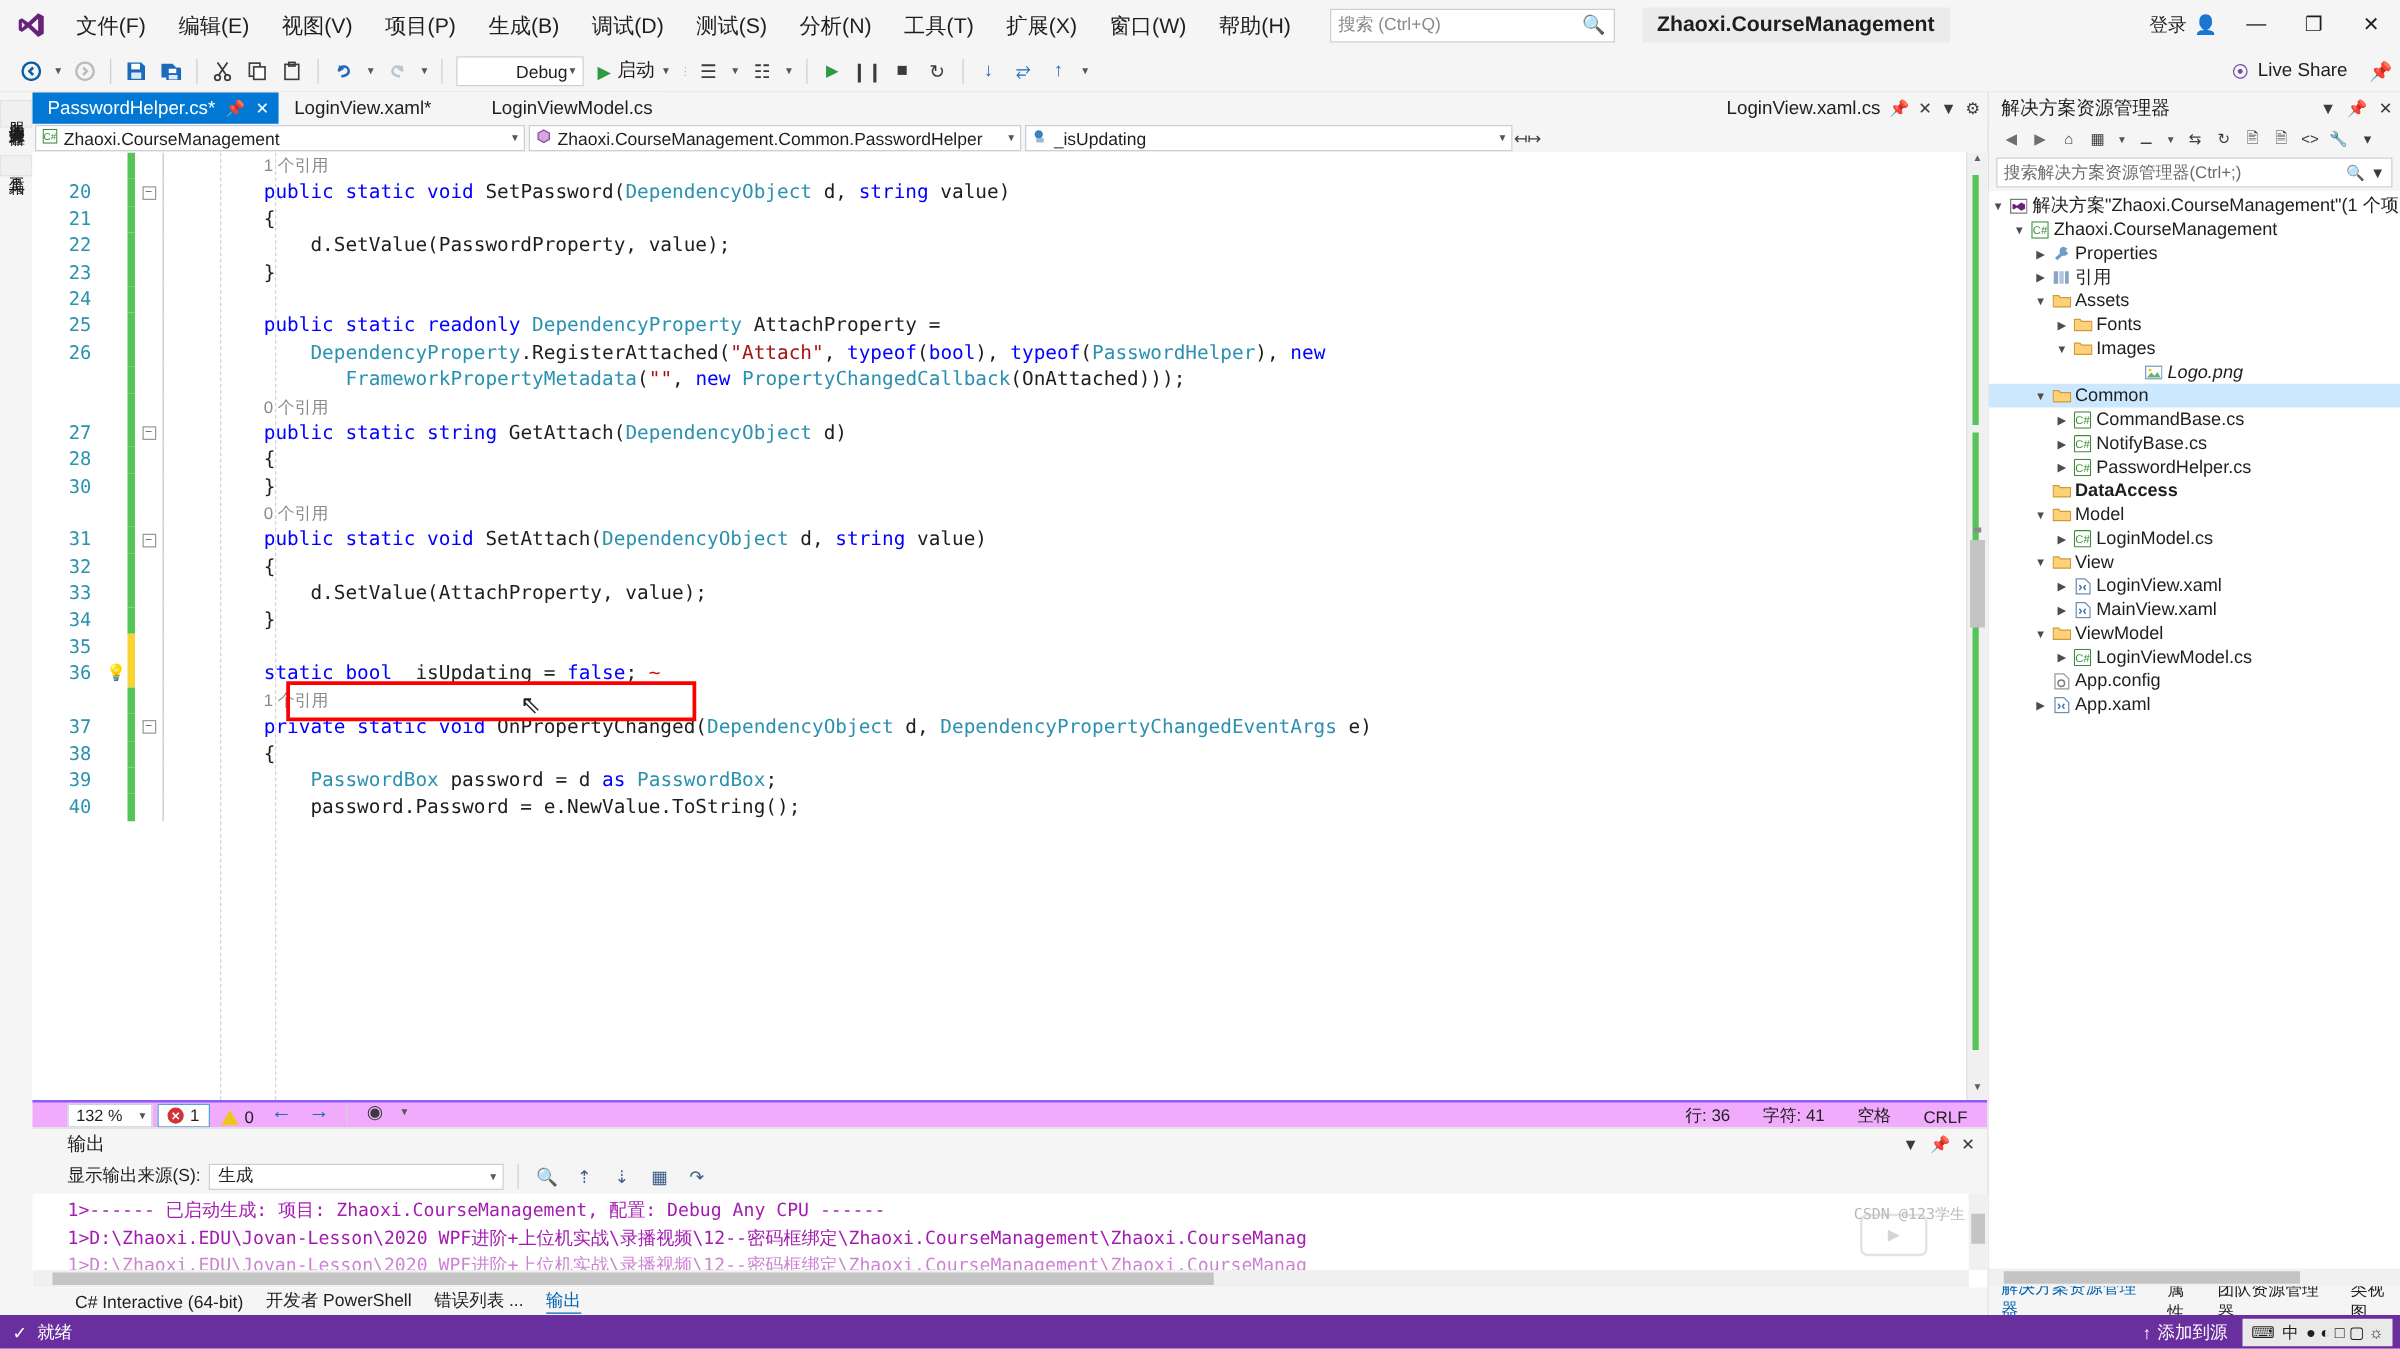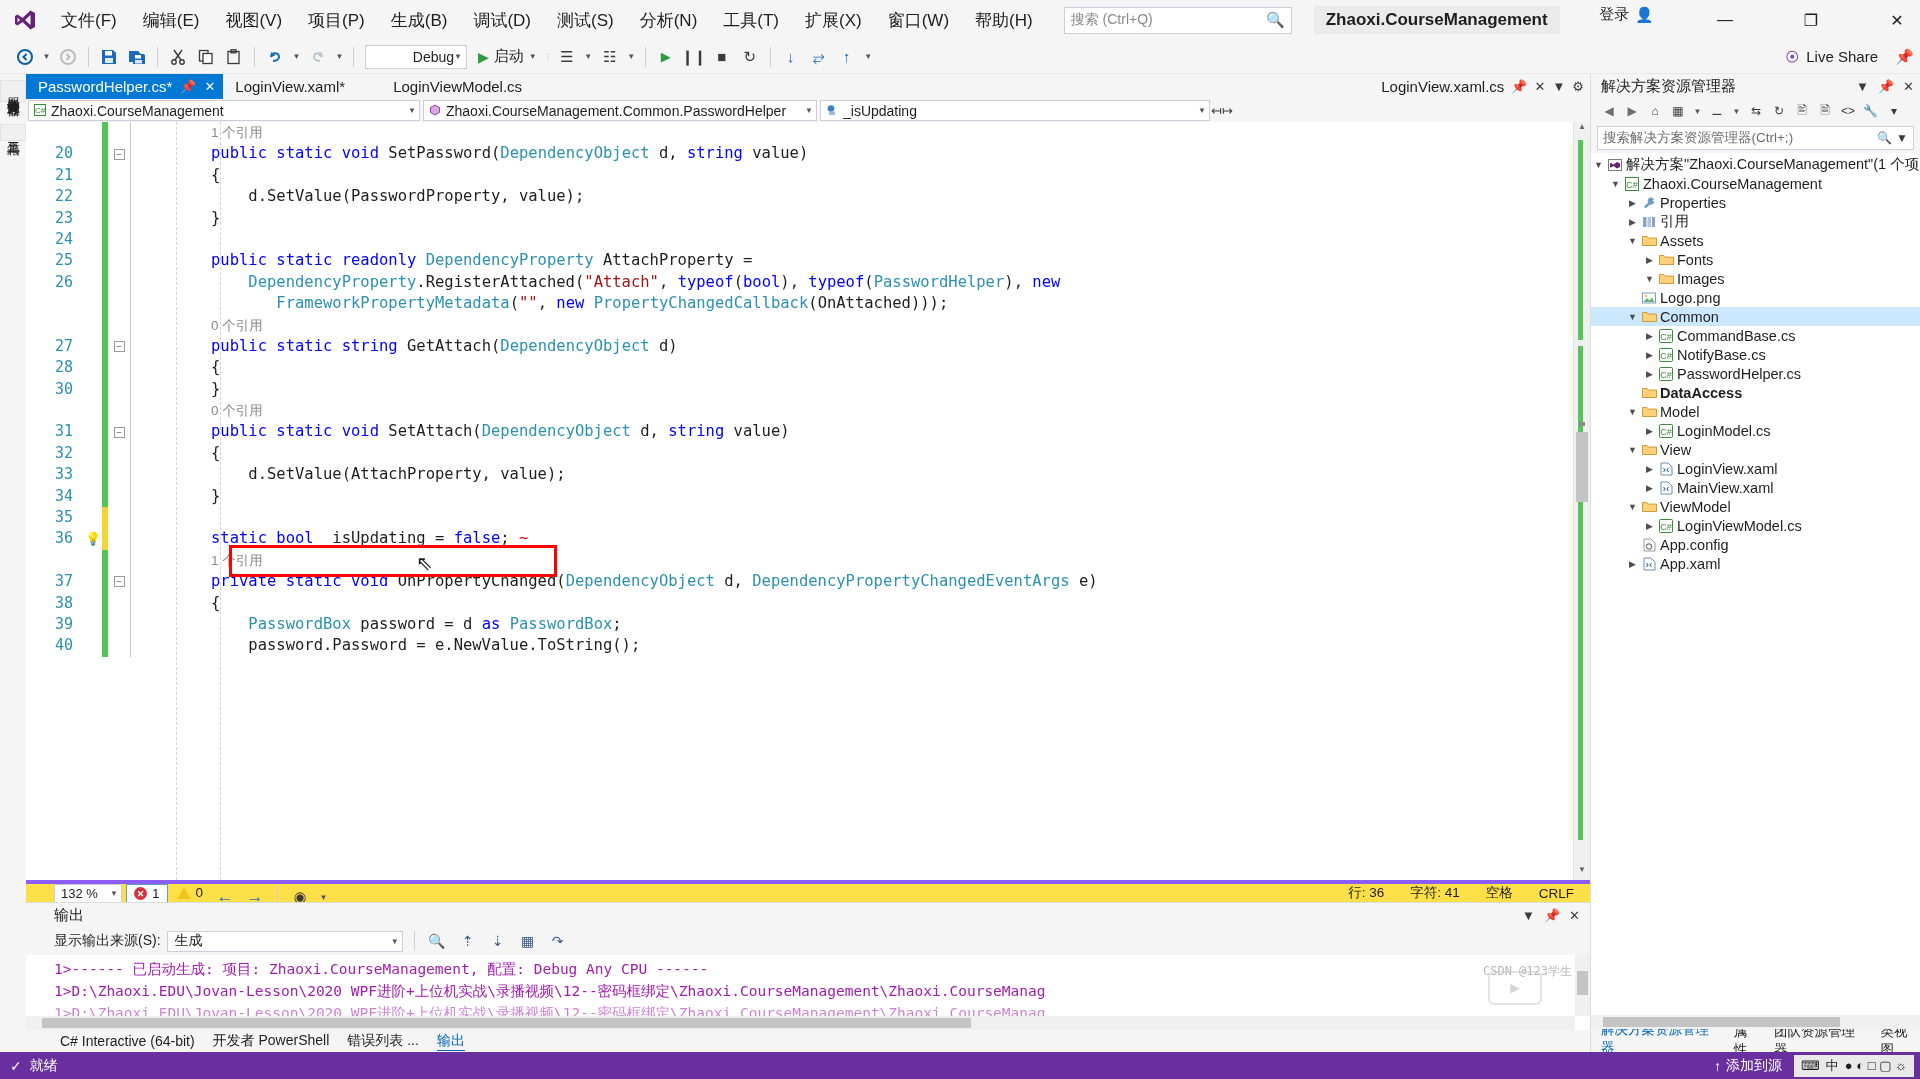--- a/index.html
+++ b/index.html
@@ -17,21 +17,21 @@
   
   .titlebar { height: 40px; background: #f5f5f5; display: flex; align-items: center; padding-left: 10px; flex: none; }
   .vs-logo { width: 30px; height: 30px; display: flex; align-items: center; justify-content: center; margin-right: 8px; }
   .menu { display: flex; align-items: center; }
   .menu-item { padding: 5px 13px; font-size: 17px; color: #1e1e1e; white-space: nowrap; cursor: default; }
   .search-box { margin-left: 18px; width: 228px; height: 27px; border: 1px solid #cccedb; background: #fff;
                 display: flex; align-items: center; padding: 0 6px; }
   .search-box .ph { font-size: 14px; color: #8a8a8a; flex: 1; }
   .search-box .mag { color: #3b3b3b; font-size: 15px; }
   .sol-name { margin-left: 22px; font-size: 17px; font-weight: bold; color: #1e1e1e; background: #ebebeb; padding: 4px 12px; }
-  .tb-right { margin-left: auto; display: flex; align-items: flex-start; gap: 40px; }
+  .tb-right { margin-left: auto; display: flex; align-items: center; }
   .login-btn { font-size: 15px; padding: 4px 8px; display: flex; align-items: center; gap: 6px; color: #1e1e1e; }
   .wbtn { width: 46px; height: 38px; display: flex; align-items: center; justify-content: center; font-size: 16px; color: #1e1e1e; }
 
   
   .toolbar { height: 34px; background: #f5f5f5; display: flex; align-items: center; padding-left: 12px; gap: 2px; flex: none; border-bottom: 1px solid #e8e8e8; }
   .tb-ico { width: 26px; height: 26px; display: flex; align-items: center; justify-content: center; font-size: 15px; color: #3b3b3b; }
   .tb-caret { width: 13px; height: 26px; display: flex; align-items: center; justify-content: center; font-size: 8px; color: #555; }
   .tb-sep { width: 1px; height: 20px; background: #cfcfcf; margin: 0 5px; }
   .cfg-combo { width: 102px; height: 24px; border: 1px solid #cccedb; background: #fff; display: flex; align-items: center;
                padding: 0 4px 0 7px; font-size: 14px; margin: 0 4px; text-align: right; }
@@ -98,21 +98,21 @@
   .squig { color: #d40000; }
 
   
   .ed-scroll { width: 17px; background: #f0f0f0; flex: none; position: relative; border-left: 1px solid #e1e1e1; }
   .ed-scroll .arr { height: 15px; text-align: center; font-size: 8px; color: #606060; }
   .ed-scroll .track-green { position: absolute; left: 4px; width: 5px; background: #57c45a; }
   .ed-scroll .thumb { position: absolute; left: 2px; right: 2px; background: #c4c4c4; }
   .ed-scroll .marker { position: absolute; left: 5px; width: 6px; height: 4px; background: #8a8a8a; }
 
   
-  .ed-status { height: 22px; background: #fde047; display: flex; align-items: flex-start; font-size: 13.5px; flex: none; border-top: 4px solid #8b5cf6; gap: 4px; padding-left: 28px; }
+  .ed-status { height: 22px; background: #f0abfc; display: flex; align-items: flex-end; font-size: 13.5px; flex: none; border-top: 2px solid #8b5cf6; gap: 4px; padding-left: 28px; }
   .zoombox { width: 68px; height: 19px; border: 1px solid #cccedb; background: #fff; display: flex; align-items: center; padding: 0 3px 0 6px; }
   .zoombox .zv { flex: 1; font-size: 13px; }
   .zoombox .zc { font-size: 8px; color: #555; }
   .errchip { display: flex; align-items: center; gap: 5px; padding: 1px 7px; border: 1px solid #5a9fd4; background: #fff; font-size: 13.5px; }
   .warnchip { display: flex; align-items: center; gap: 5px; padding: 1px 5px; font-size: 13.5px; }
   .dot-err { width: 13px; height: 13px; border-radius: 50%; background: #d13438; color: #fff; font-size: 9px; display: flex; align-items: center; justify-content: center; font-weight: bold; }
   .tri-warn { width: 0; height: 0; border-left: 7px solid transparent; border-right: 7px solid transparent; border-bottom: 12px solid #f0c419; }
   .es-right { margin-left: auto; display: flex; align-items: center; gap: 26px; padding-right: 16px; font-size: 13.5px; }
 
   
@@ -589,21 +589,21 @@
             </div>
             <div class="tr" style="padding-left: 51px;">
               <span class="tw">▼</span>
               <span class="ti">
                 <svg width="15" height="13" viewBox="0 0 15 13">
                   <path d="M0.5 2.5 h4.5 l1.3 1.6 H14.5 V11.5 H0.5 Z" fill="#ffd07a" stroke="#cf9b36"></path>
                 </svg>
               </span>
               <span class="tl">Images</span>
             </div>
-            <div class="tr" style="padding-left: 34px;">
+            <div class="tr" style="padding-left: 108px; font-style: italic;">
               <span class="tw"></span>
               <span class="ti">
                 <svg width="14" height="14" viewBox="0 0 14 14">
                   <rect x="0.5" y="2" width="13" height="10" fill="#fff" stroke="#7a9ec4"></rect>
                   <circle cx="4" cy="5" r="1.2" fill="#f0c419"></circle>
                   <path d="M1.5 11 L5 7 L7.5 9.5 L10 6.5 L12.5 11 Z" fill="#6fae6f"></path>
                 </svg>
               </span>
               <span class="tl">Logo.png</span>
             </div>

